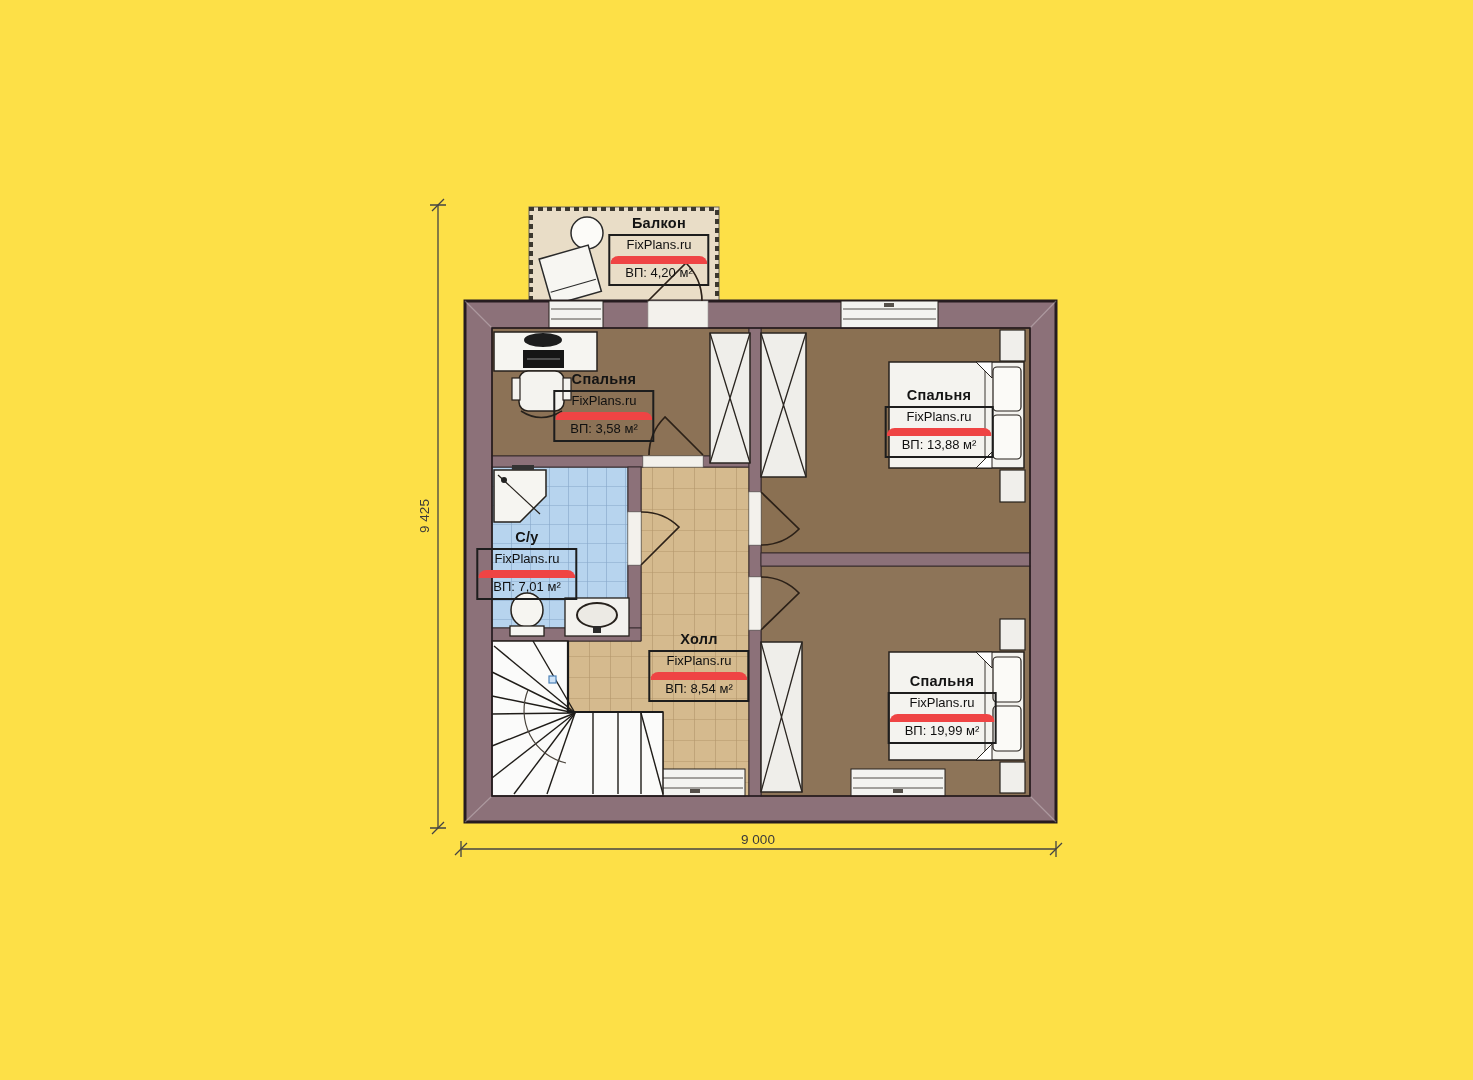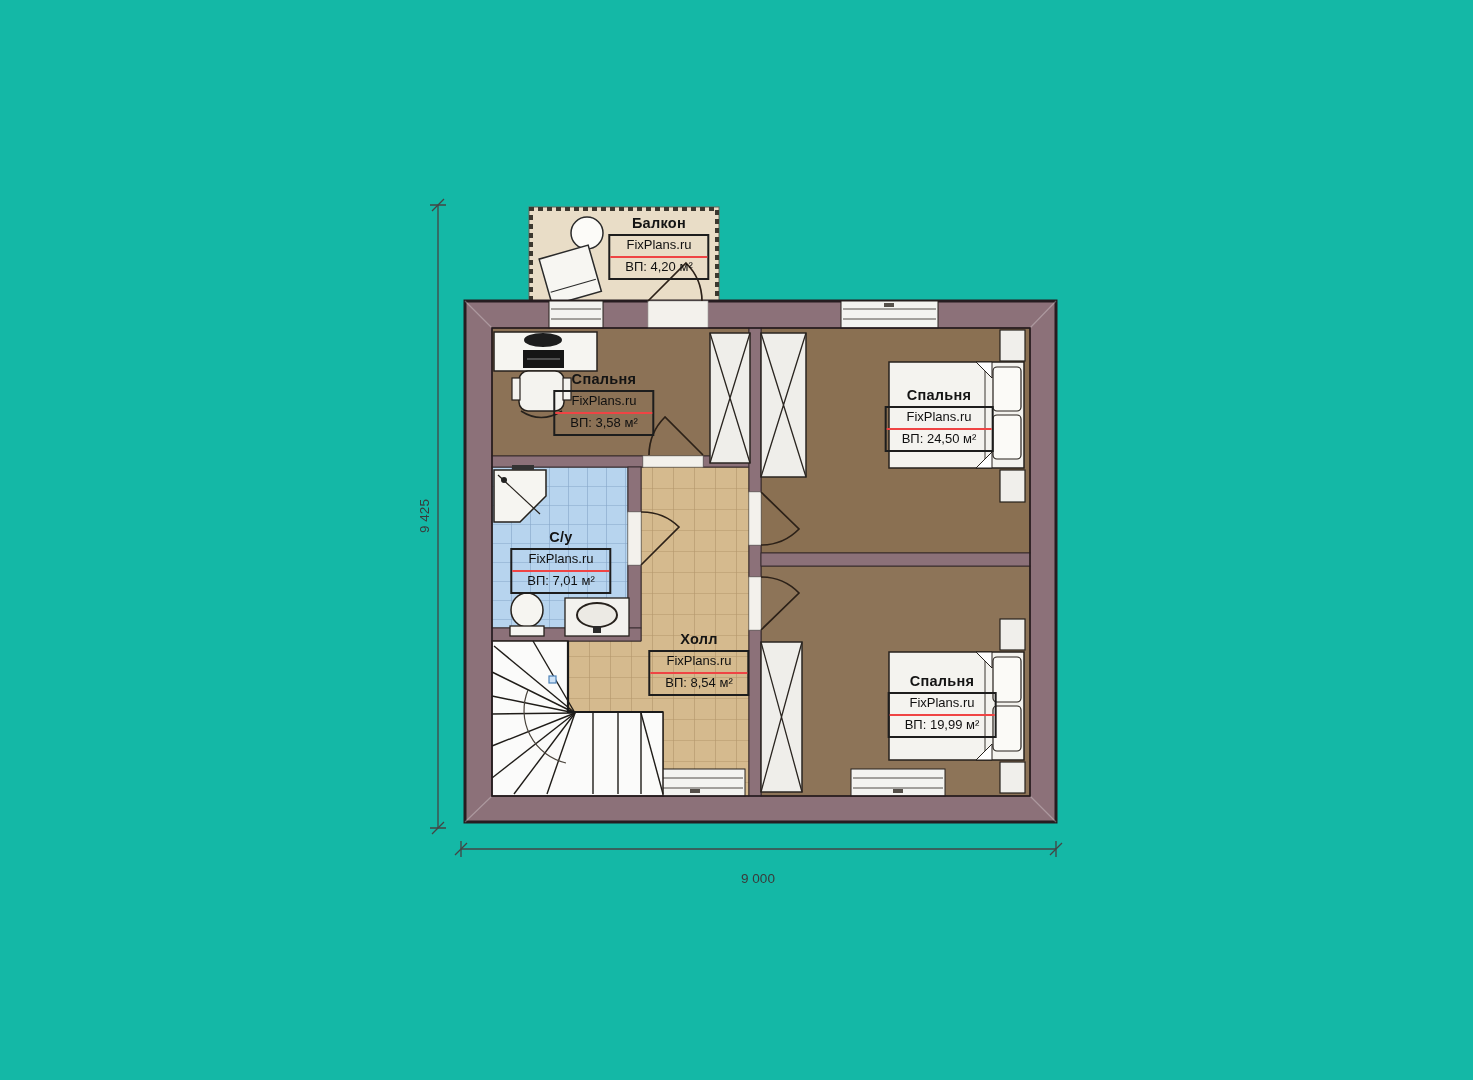--- a/index.html
+++ b/index.html
@@ -1,26 +1,26 @@
 <!DOCTYPE html>
 <html><head>
 <meta charset="utf-8">
 <style>
   html,body{margin:0;padding:0;background:#ffffff;}
   body{font-family:"Liberation Sans","DejaVu Sans",sans-serif;}
-  #stage{position:relative;width:1473px;height:1080px;background:#14b8a6;overflow:hidden;}
+  #stage{position:relative;width:1473px;height:1080px;background:#fde047;overflow:hidden;}
   #plan-svg{position:absolute;left:0;top:0;}
   .room-label{position:absolute;transform:translateX(-50%);display:flex;flex-direction:column;align-items:center;gap:2px;z-index:5;}
   .room-title{font-size:14.5px;font-weight:bold;color:#141414;letter-spacing:.3px;white-space:nowrap;line-height:1.1;}
   .info-box{border:2px solid #1d1d1d;background:transparent;}
   .info-box .row{padding:2px 15px 3px;font-size:13px;color:#101010;text-align:center;white-space:nowrap;line-height:1.15;}
-  .info-box .row + .row{border-top:2px solid #ef4444;}
+  .info-box .row + .row{border-top:8px solid #ef4444;border-radius:8px;}
   .dim-label{position:absolute;font-size:13.5px;color:#3a3a3a;z-index:4;white-space:nowrap;}
   .dim-label.vertical{transform:translate(-50%,-50%) rotate(-90deg);}
-  .dim-label.horizontal{transform:translateX(-50%);margin-top:39px;}
+  .dim-label.horizontal{transform:translateX(-50%);}
 </style>
 </head>
 <body>
 
 <div id="stage">
 
   <svg id="plan-svg" width="1473" height="1080" viewBox="0 0 1473 1080">
     <defs>
       <pattern id="hallTile" x="568" y="467" width="21" height="21" patternUnits="userSpaceOnUse">
         <rect width="21" height="21" fill="#d5ba8e"></rect>
@@ -219,25 +219,25 @@
     <div class="info-box">
       <div class="row">FixPlans.ru</div>
       <div class="row">ВП: 3,58 м²</div>
     </div>
   </div>
 
   <div class="room-label" style="left:939px;top:388px">
     <div class="room-title">Спальня</div>
     <div class="info-box">
       <div class="row">FixPlans.ru</div>
-      <div class="row">ВП: 24,50 м²</div>
-    </div>
-  </div>
-
-  <div class="room-label" style="left:561px;top:530px">
+      <div class="row">ВП: 13,88 м²</div>
+    </div>
+  </div>
+
+  <div class="room-label" style="left:527px;top:530px">
     <div class="room-title">С/у</div>
     <div class="info-box">
       <div class="row">FixPlans.ru</div>
       <div class="row">ВП: 7,01 м²</div>
     </div>
   </div>
 
   <div class="room-label" style="left:699px;top:632px">
     <div class="room-title">Холл</div>
     <div class="info-box">

